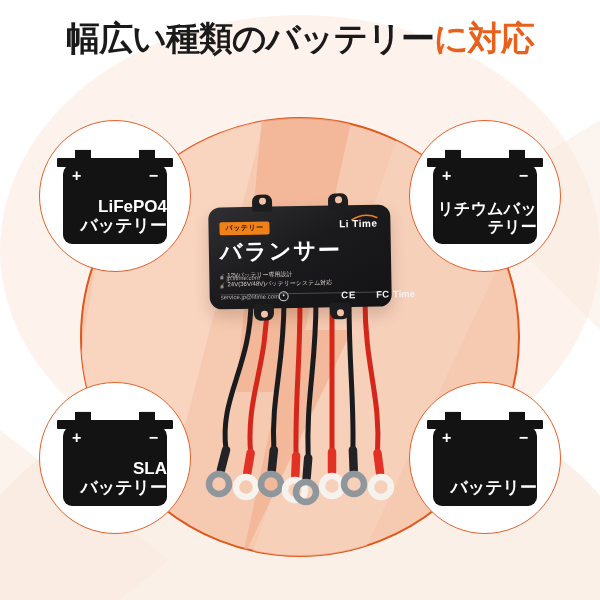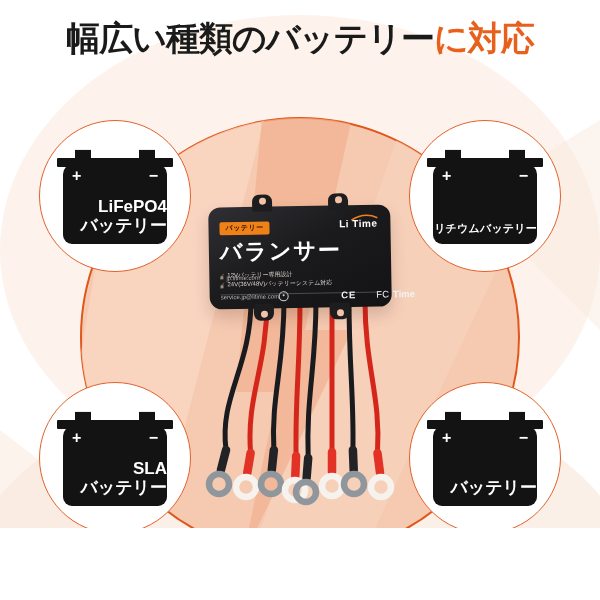--- a/index.html
+++ b/index.html
@@ -1,17 +1,17 @@
 <!DOCTYPE html>
 <html><head>
 <meta charset="utf-8">
 <style>
   html,body{margin:0;padding:0;}
   .stage{
-    position:relative;width:600px;height:528px;overflow:hidden;
+    position:relative;width:600px;height:600px;overflow:hidden;
     background:#ffffff;
     font-family:"Liberation Sans","DejaVu Sans",sans-serif;
   }
   svg{display:block;}
   .bg-svg,.wire-svg{position:absolute;left:0;top:0;}
   .wire-svg{z-index:4;}
 
   
   .title{
     position:absolute;top:16px;left:0;width:100%;text-align:center;
@@ -32,21 +32,21 @@
   .bat .post{position:absolute;top:0;width:16px;height:12px;background:#131313;}
   .bat .post.p-left{left:18px;} .bat .post.p-right{right:18px;}
   .bat .bar{position:absolute;top:8px;left:0;width:116px;height:9px;background:#131313;border-radius:1px;}
   .bat .body{position:absolute;top:15px;left:6px;width:104px;height:79px;background:#131313;border-radius:9px;}
   .bat .sign{position:absolute;top:1px;color:#fff;font-size:16px;font-weight:bold;line-height:1.2;}
   .bat .sign.plus{left:9px;} .bat .sign.minus{right:9px;}
   .bat .lbl{
     position:absolute;left:0;bottom:9px;width:100%;text-align:right;
     color:#fff;font-weight:bold;font-size:17px;line-height:1.08;letter-spacing:0;
   }
-  .bat .lbl .one-line{font-size:11px;letter-spacing:0.2px;}
+  .bat .lbl .one-line{font-size:16px;letter-spacing:0.2px;}
 
   
   .device{
     position:absolute;left:209px;top:206px;width:182px;height:102px;
     background:linear-gradient(150deg,#303034 0%,#1b1b1e 45%,#131315 100%);
     border-radius:12px;z-index:5;transform:rotate(-1deg);
     box-shadow:0 8px 16px rgba(60,20,0,.18);
     box-sizing:border-box;padding:9px 11px;
   }
   .ear{position:absolute;width:20px;height:17px;background:#1d1d20;}
@@ -67,21 +67,21 @@
   .feature{font-size:6px;color:#d8d2ca;line-height:1.65;white-space:nowrap;}
   .feature .mark{color:#F08018;margin-right:2px;}
   .divider{border-top:1px solid #4b4b50;margin-top:4px;}
   .dev-bottom{position:absolute;left:11px;right:11px;bottom:7px;display:flex;justify-content:space-between;align-items:flex-end;}
   .contacts{font-size:6px;color:#b6b0aa;line-height:1.55;}
   .contacts .sq{display:inline-block;width:3px;height:3px;background:#8d8d91;margin-right:3px;vertical-align:1px;}
   .certs{display:flex;align-items:center;gap:4px;color:#f2f2f2;font-size:9.5px;font-weight:bold;white-space:nowrap;}
   .cert-circ{display:inline-block;width:8px;height:8px;border:1px solid #cfcfcf;border-radius:50%;position:relative;}
   .cert-circ::after{content:"";position:absolute;left:2.5px;top:2.5px;width:2px;height:2px;background:#cfcfcf;border-radius:50%;}
   .cert-ce{font-weight:600;letter-spacing:1px;margin-left:48px;}
-  .cert-fc{font-weight:400;padding-left:16px;}
+  .cert-fc{font-weight:700;padding-left:16px;}
   .cert-rohs{font-weight:800;}
 </style>
 </head>
 <body>
 
 <div class="stage">
 
   <svg class="bg-svg" width="600" height="600" viewBox="0 0 600 600">
     <defs>
       <clipPath id="bigClip">

